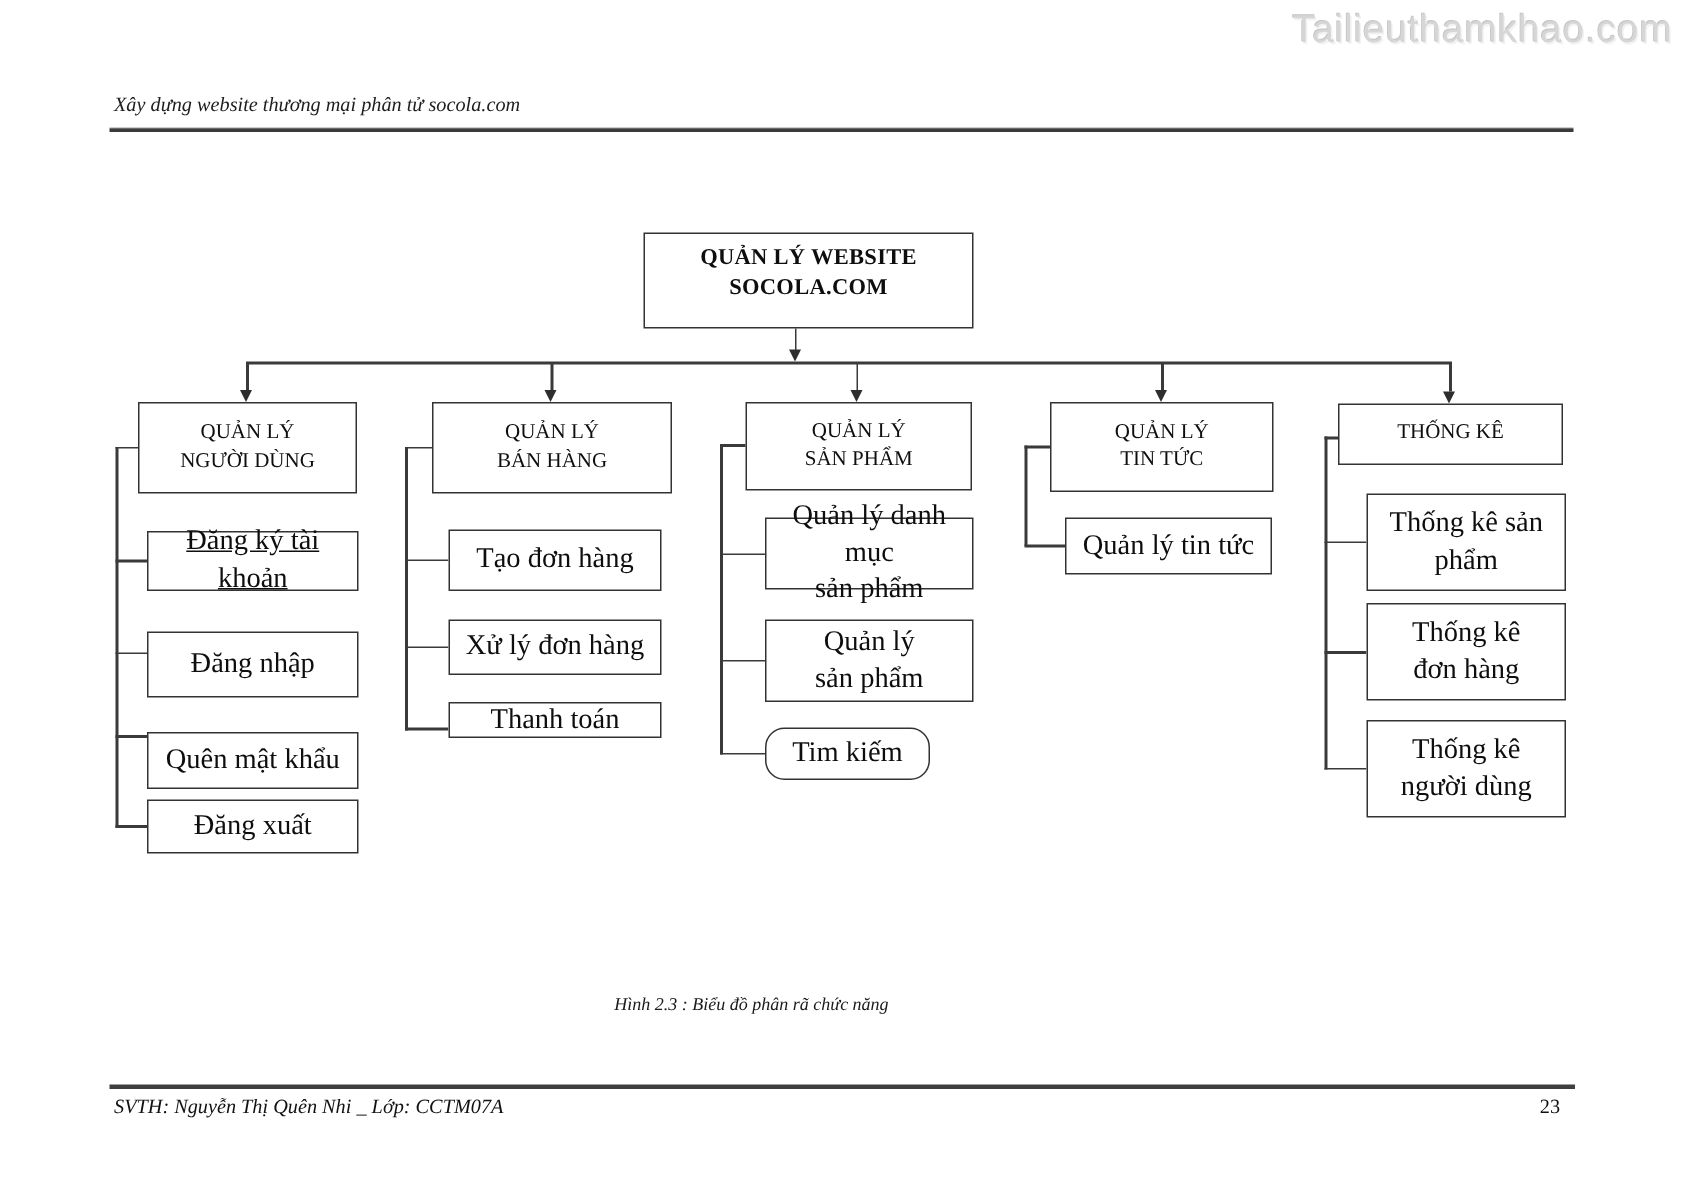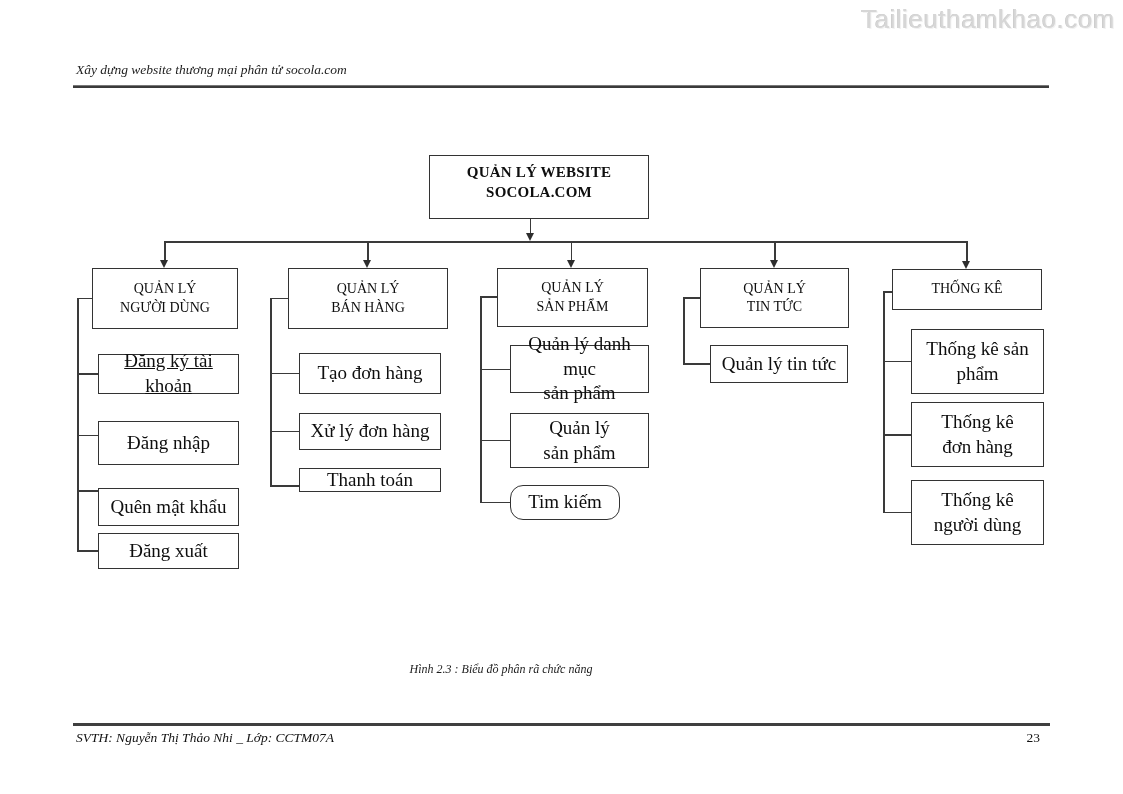--- a/index.html
+++ b/index.html
@@ -120,14 +120,14 @@
 <div class="node top-align" style="left:911px; top:329px; width:133px; height:65px;">Thống kê sản
 phẩm</div>
 <div class="node top-align" style="left:911px; top:402px; width:133px; height:65px;">Thống kê
 đơn hàng</div>
 <div class="node top-align" style="left:911px; top:480px; width:133px; height:65px;">Thống kê
 người dùng</div>
 
 <div class="figure-caption">Hình 2.3 : Biểu đồ phân rã chức năng</div>
 
 <div class="footer-rule"></div>
-<div class="footer-author">SVTH: Nguyễn Thị Thảo Nhi _ Lớp: CCTM07A</div>
+<div class="footer-author">SVTH: Nguyễn Thị Quên Nhi _ Lớp: CCTM07A</div>
 <div class="footer-page">23</div>
 
 </body></html>

